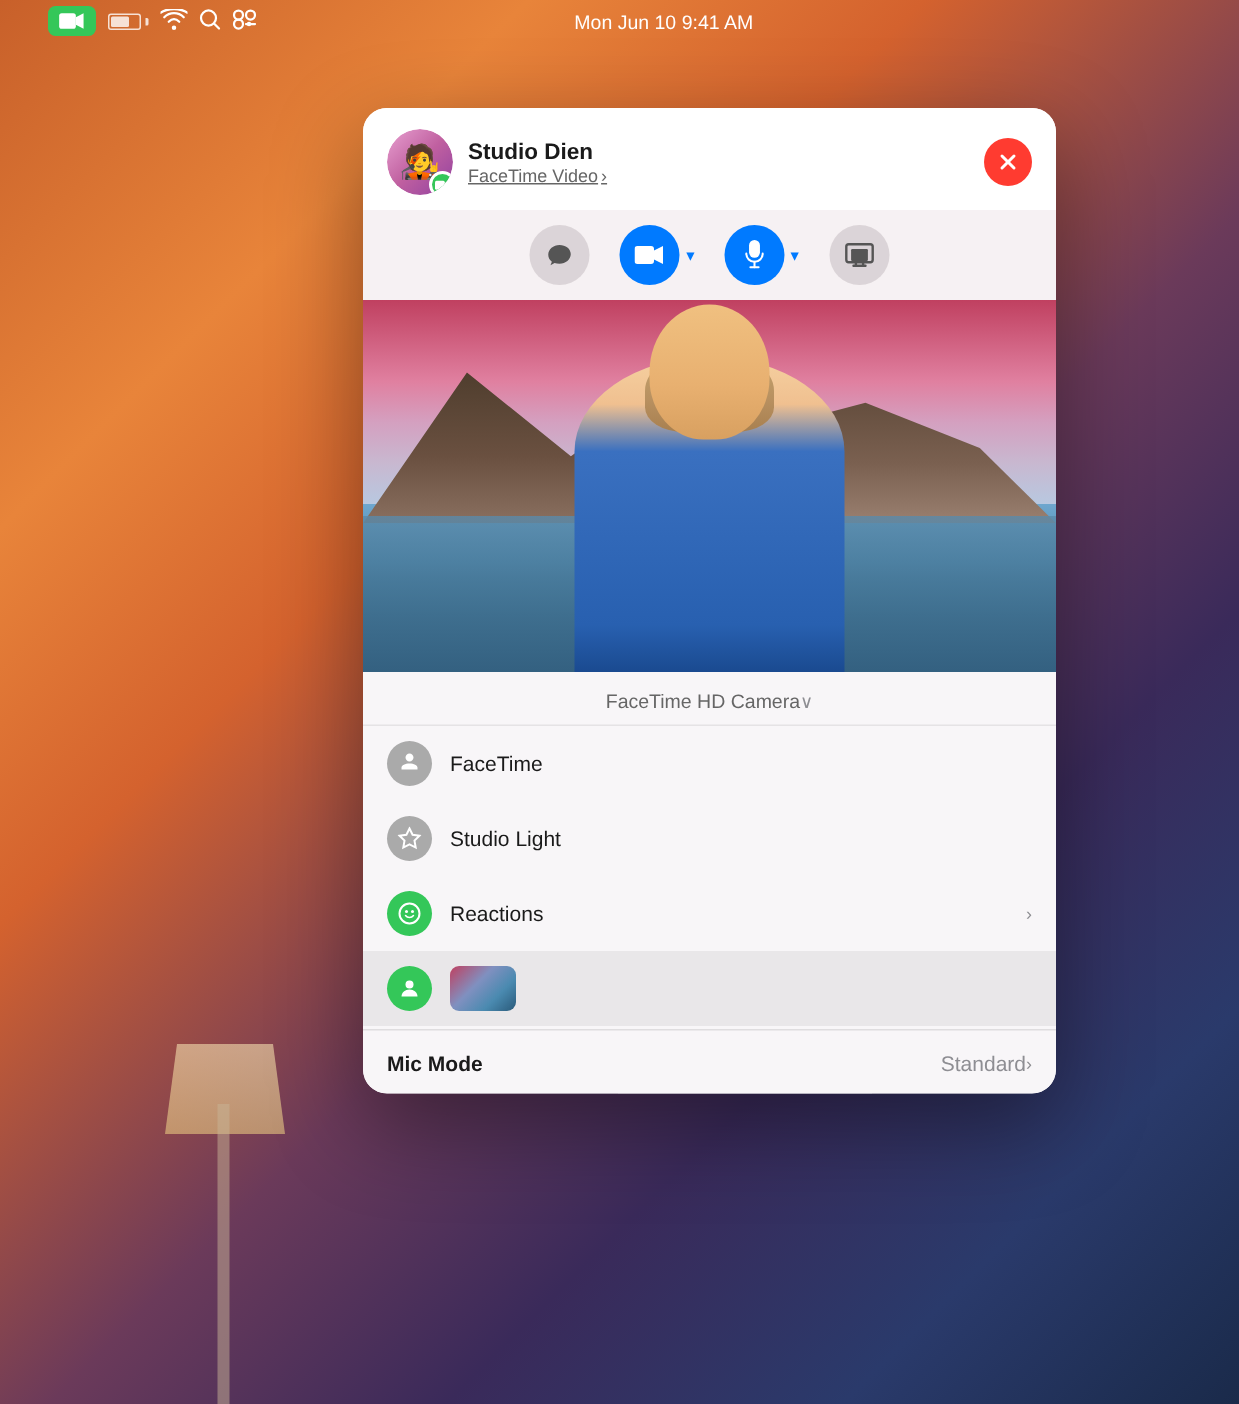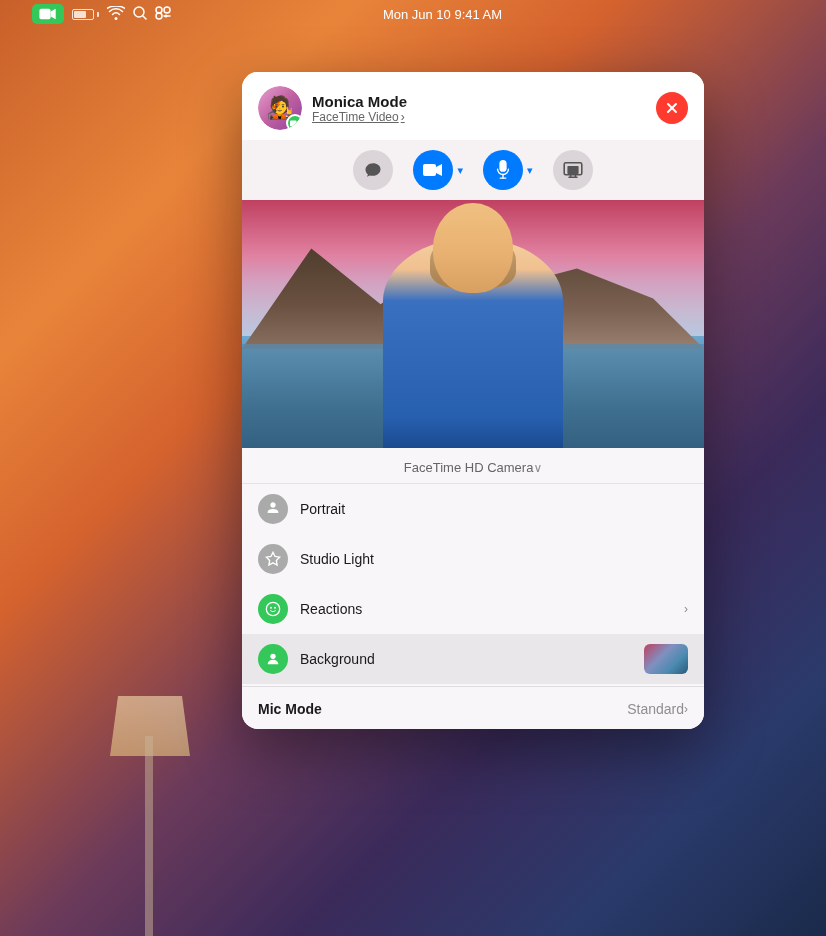--- a/index.html
+++ b/index.html
@@ -520,21 +520,21 @@
     <div class="avatar-container">
       <div class="avatar-circle">🧑‍🎤</div>
       <div class="avatar-badge">
         <svg width="10" height="7" viewBox="0 0 20 14" fill="white">
           <rect x="0" y="1" width="13" height="12" rx="2" fill="white"></rect>
           <polygon points="13,4 19,1 19,13 13,10" fill="white"></polygon>
         </svg>
       </div>
     </div>
     <div class="contact-info">
-      <div class="contact-name">Monica Mode</div>
+      <div class="contact-name">Studio Dien</div>
       <div class="contact-type">
         <span>FaceTime Video</span>
         <span> ›</span>
       </div>
     </div>
     <div class="close-btn">
       <svg width="12" height="12" viewBox="0 0 12 12" fill="white">
         <line x1="2" y1="2" x2="10" y2="10" stroke="white" stroke-width="2" stroke-linecap="round"></line>
         <line x1="10" y1="2" x2="2" y2="10" stroke="white" stroke-width="2" stroke-linecap="round"></line>
       </svg>
@@ -605,21 +605,21 @@
       <span class="camera-title">FaceTime HD Camera</span>
       <span class="chevron-icon">∨</span>
     </div>
 
     <div class="menu-item">
       <div class="menu-icon-circle gray">
         <svg width="16" height="16" viewBox="0 0 24 24" fill="white">
           <path d="M12 2C9.8 2 8 3.8 8 6s1.8 4 4 4 4-1.8 4-4-1.8-4-4-4zm0 10c-4.4 0-8 1.8-8 4v2h16v-2c0-2.2-3.6-4-8-4z"></path>
         </svg>
       </div>
-      <span class="menu-item-label">Portrait</span>
+      <span class="menu-item-label">FaceTime</span>
     </div>
 
     <div class="menu-item">
       <div class="menu-icon-circle gray">
         <svg width="16" height="16" viewBox="0 0 24 24" fill="white">
           <polygon points="12,2 15.09,8.26 22,9.27 17,14.14 18.18,21.02 12,17.77 5.82,21.02 7,14.14 2,9.27 8.91,8.26" fill="none" stroke="white" stroke-width="2"></polygon>
         </svg>
       </div>
       <span class="menu-item-label">Studio Light</span>
     </div>
@@ -637,21 +637,20 @@
       <span class="menu-item-chevron">›</span>
     </div>
 
     <div class="menu-item active">
       <div class="menu-icon-circle green">
         <svg width="16" height="16" viewBox="0 0 24 24" fill="white">
           <circle cx="12" cy="8" r="4" fill="white"></circle>
           <path d="M4 20c0-4 3.6-7 8-7s8 3 8 7" fill="white"></path>
         </svg>
       </div>
-      <span class="menu-item-label">Background</span>
       <div class="background-thumbnail">
         <div style="width:100%;height:100%;background:linear-gradient(135deg,#c04060 0%,#8090c0 40%,#4a8ab0 70%,#2a5a7a 100%);"></div>
       </div>
     </div>
 
     <div class="menu-divider"></div>
 
     <div class="mic-mode-row">
       <span class="mic-mode-label">Mic Mode</span>
       <span class="mic-mode-value">Standard</span>

